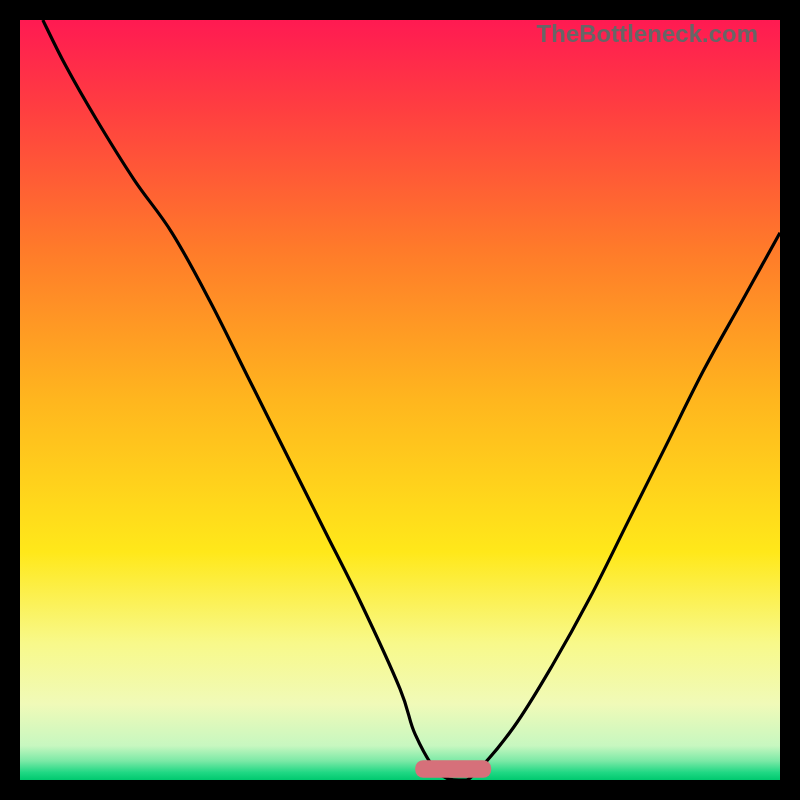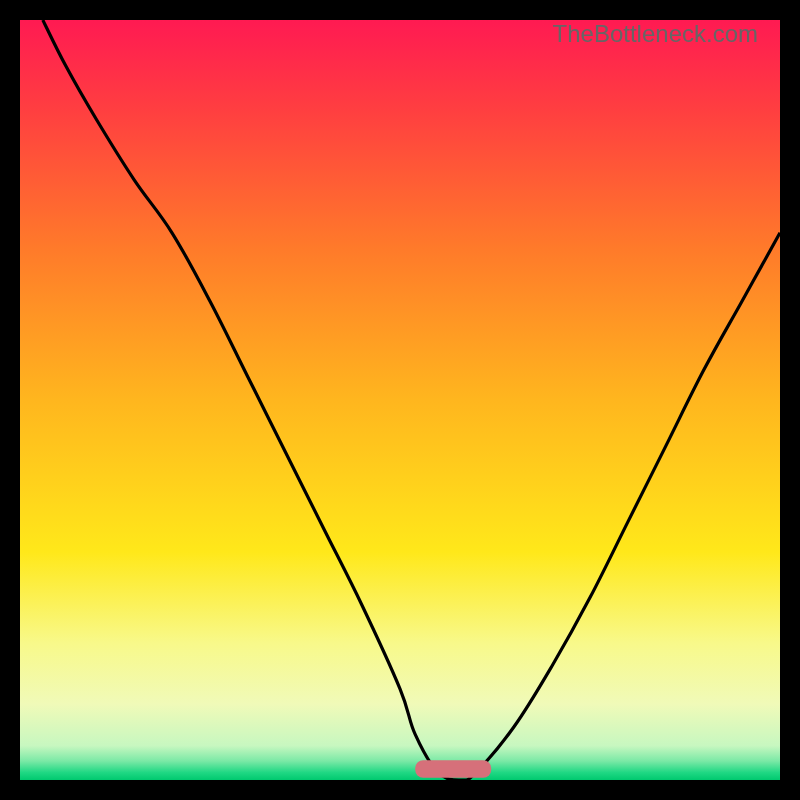--- a/index.html
+++ b/index.html
@@ -25,21 +25,21 @@
     width: 760px;
     height: 760px;
   }
   .watermark {
     position: absolute;
     top: 0;
     right: 22px;
     font-family: Arial, Helvetica, sans-serif;
     font-size: 24px;
     color: #666666;
-    font-weight: 400;
+    font-weight: 700;
     letter-spacing: 0px;
   }
 </style>
 </head>
 <body>
 
 <div class="frame">
   <svg class="plot" viewBox="0 0 760 760" preserveAspectRatio="none">
     <defs>
       <linearGradient id="bg-grad" x1="0" y1="0" x2="0" y2="1">

